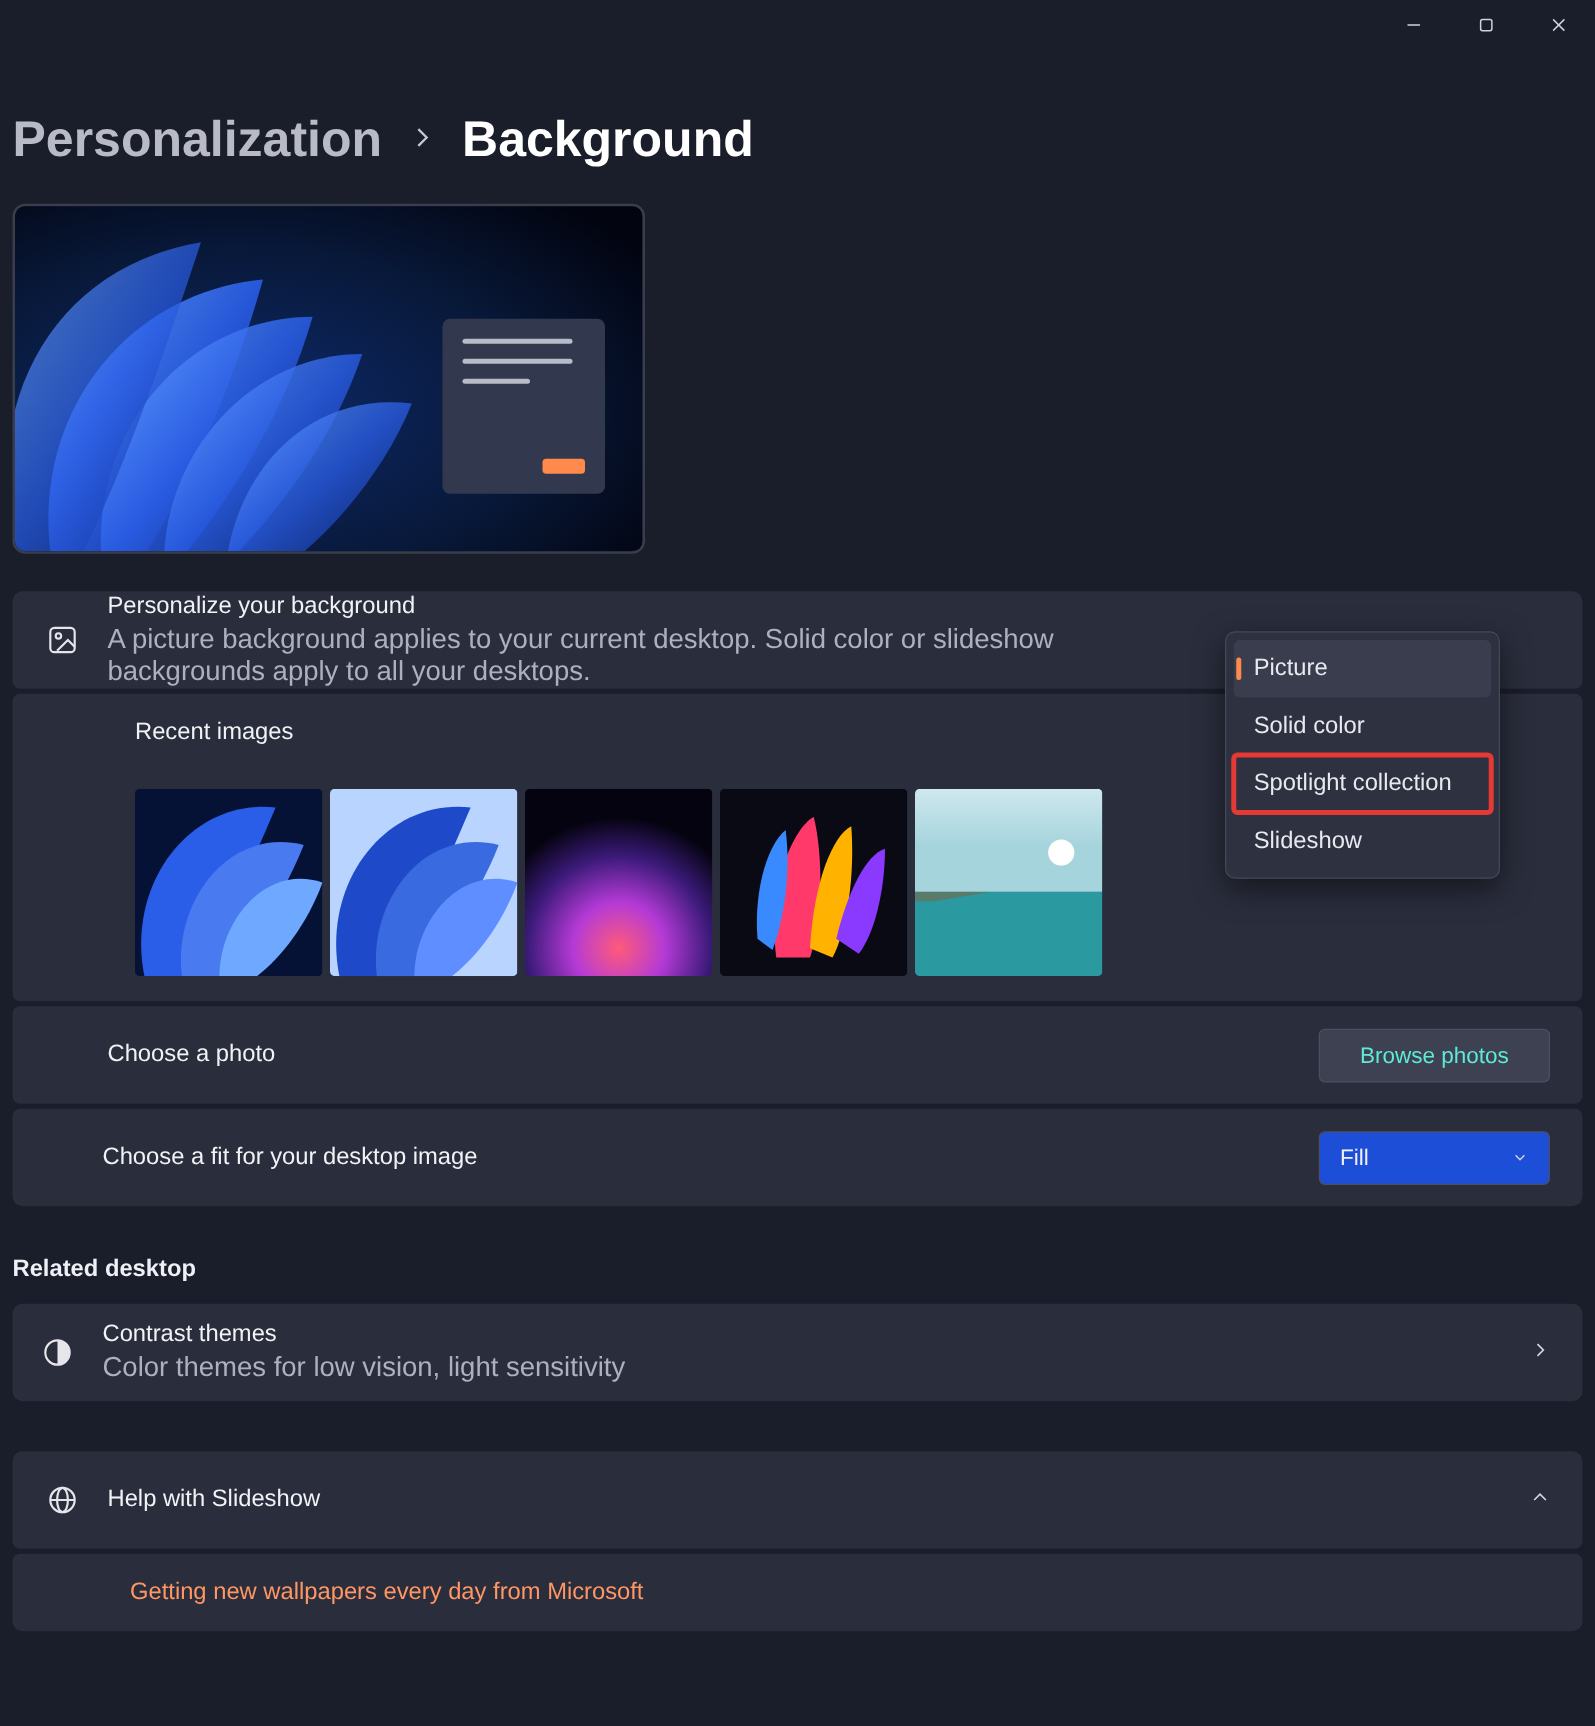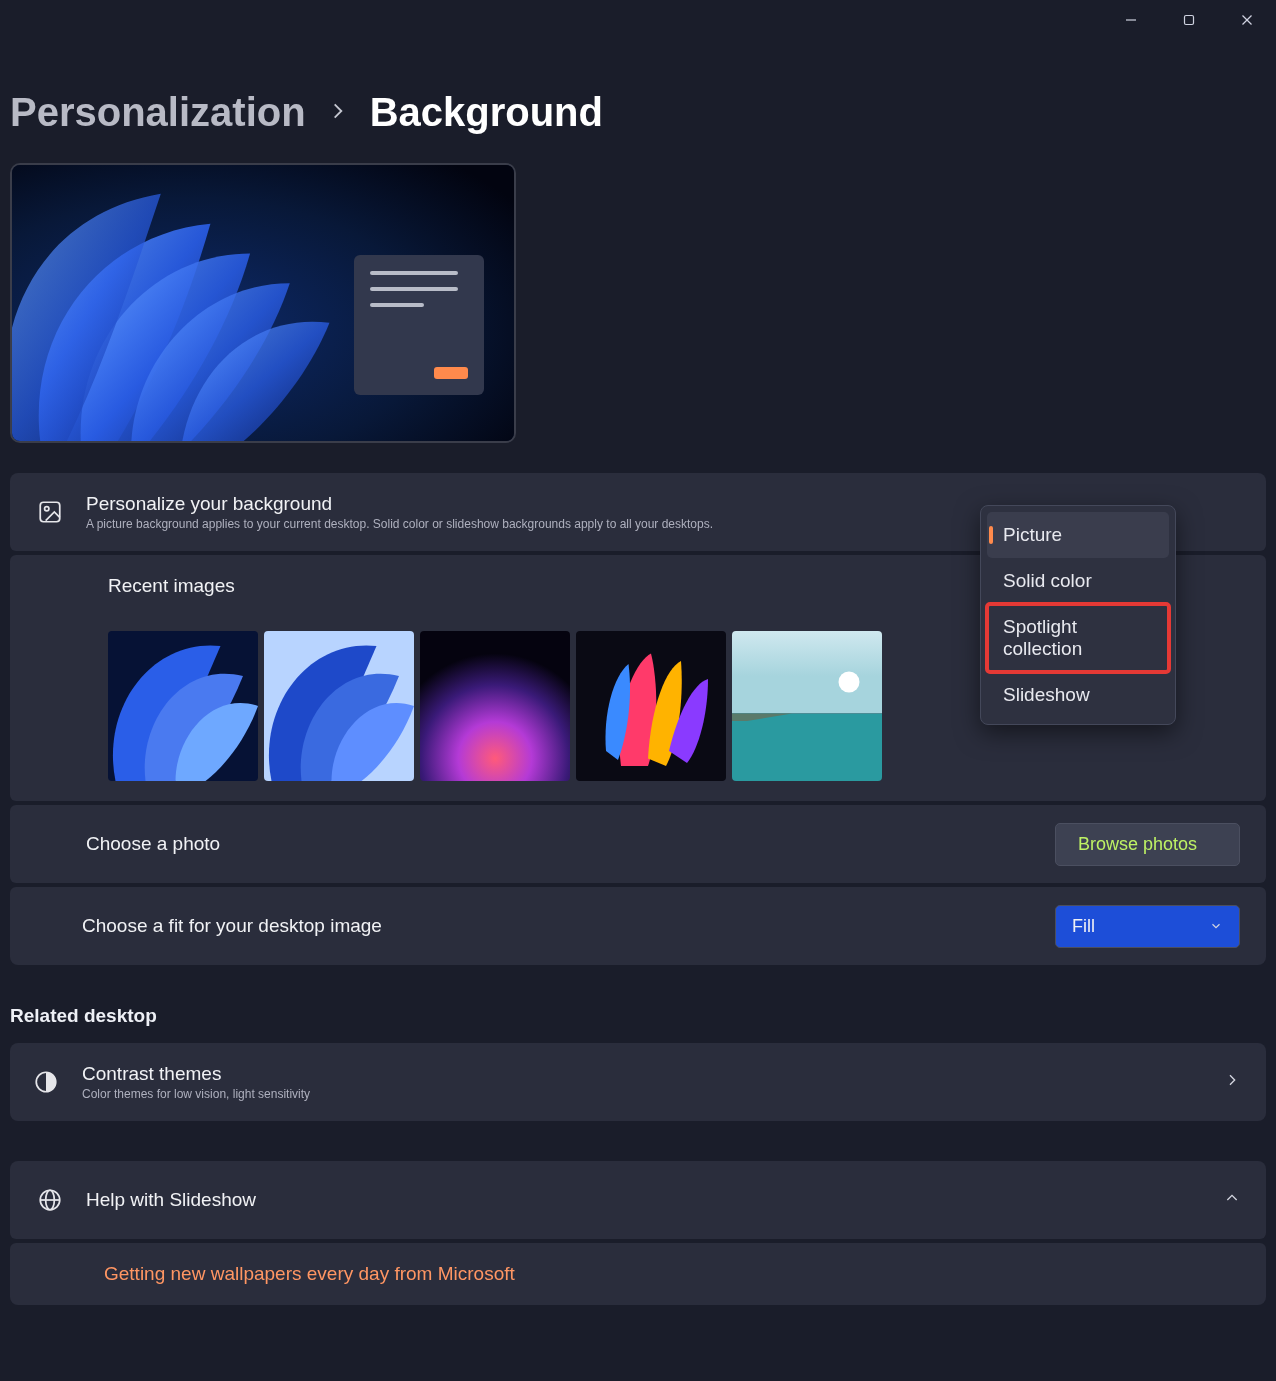--- a/index.html
+++ b/index.html
@@ -102,67 +102,68 @@
     gap: 22px;
     min-height: 78px;
     position: relative;
   }
   .card.first-of-group { border-top-left-radius: 8px; border-top-right-radius: 8px; }
   .card.last-of-group { border-bottom-left-radius: 8px; border-bottom-right-radius: 8px; padding-left: 22px; }
   .card-icon { width: 28px; display: flex; justify-content:center; }
   .card-icon svg { width: 26px; height: 26px; stroke: #e6e6ea; fill: none; stroke-width: 1.6; }
   .card-text { flex: 1; }
   .card-title { font-size: 19px; font-weight: 400; color: #f1f2f5; }
-  .card-sub { font-size: 12px; color: #aeb0be; margin-top: 2px; max-width: 850px; }
+  .card-sub { font-size: 22px; color: #aeb0be; margin-top: 2px; max-width: 850px; }
   .card-action { margin-left: auto; }
   .card-chevron svg { width: 16px; height: 16px; stroke: #d4d6e0; fill:none; stroke-width:2; }
 
   .recent-card { flex-direction: column; align-items: flex-start; padding-top: 20px; padding-bottom: 20px; justify-content: space-between; }
   .recent-card .recent-title { font-size: 19px; color: #f1f2f5; margin-left: 72px; margin-bottom: 12px; }
   .thumbs { display: flex; gap: 6px; margin-left: 72px; }
   .thumb {
     width: 150px;
     height: 150px;
     border-radius: 4px;
     cursor: pointer;
     position: relative;
     overflow: hidden;
   }
   .thumb svg { width:100%; height:100%; display:block; }
 
   .btn {
     background: #3d4152;
     border: 1px solid #4b4f60;
-    color: #bef264;
+    color: #5eead4;
     padding: 10px 22px;
     border-radius: 5px;
     font-size: 18px;
     cursor: pointer;
     min-width: 185px;
+    text-align: center;
   }
   .select {
     background: #1d4ed8;
     border: 1px solid #4b4f60;
     color: #f0f1f5;
     padding: 10px 16px;
     border-radius: 5px;
     font-size: 18px;
     cursor: pointer;
     min-width: 185px;
     display: flex;
     align-items: center;
     justify-content: space-between;
   }
   .select svg { width: 14px; height: 14px; stroke: #d4d6e0; fill:none; stroke-width:2; }
 
   .dropdown {
     position: absolute;
     top: 505px;
     left: 980px;
-    width: 196px;
+    width: 220px;
     background: #2e3140;
     border: 1px solid #44485a;
     border-radius: 8px;
     padding: 6px;
     box-shadow: 0 8px 24px rgba(0,0,0,0.5);
     z-index: 50;
   }
   .dropdown-item {
     padding: 12px 16px;
     font-size: 19px;

